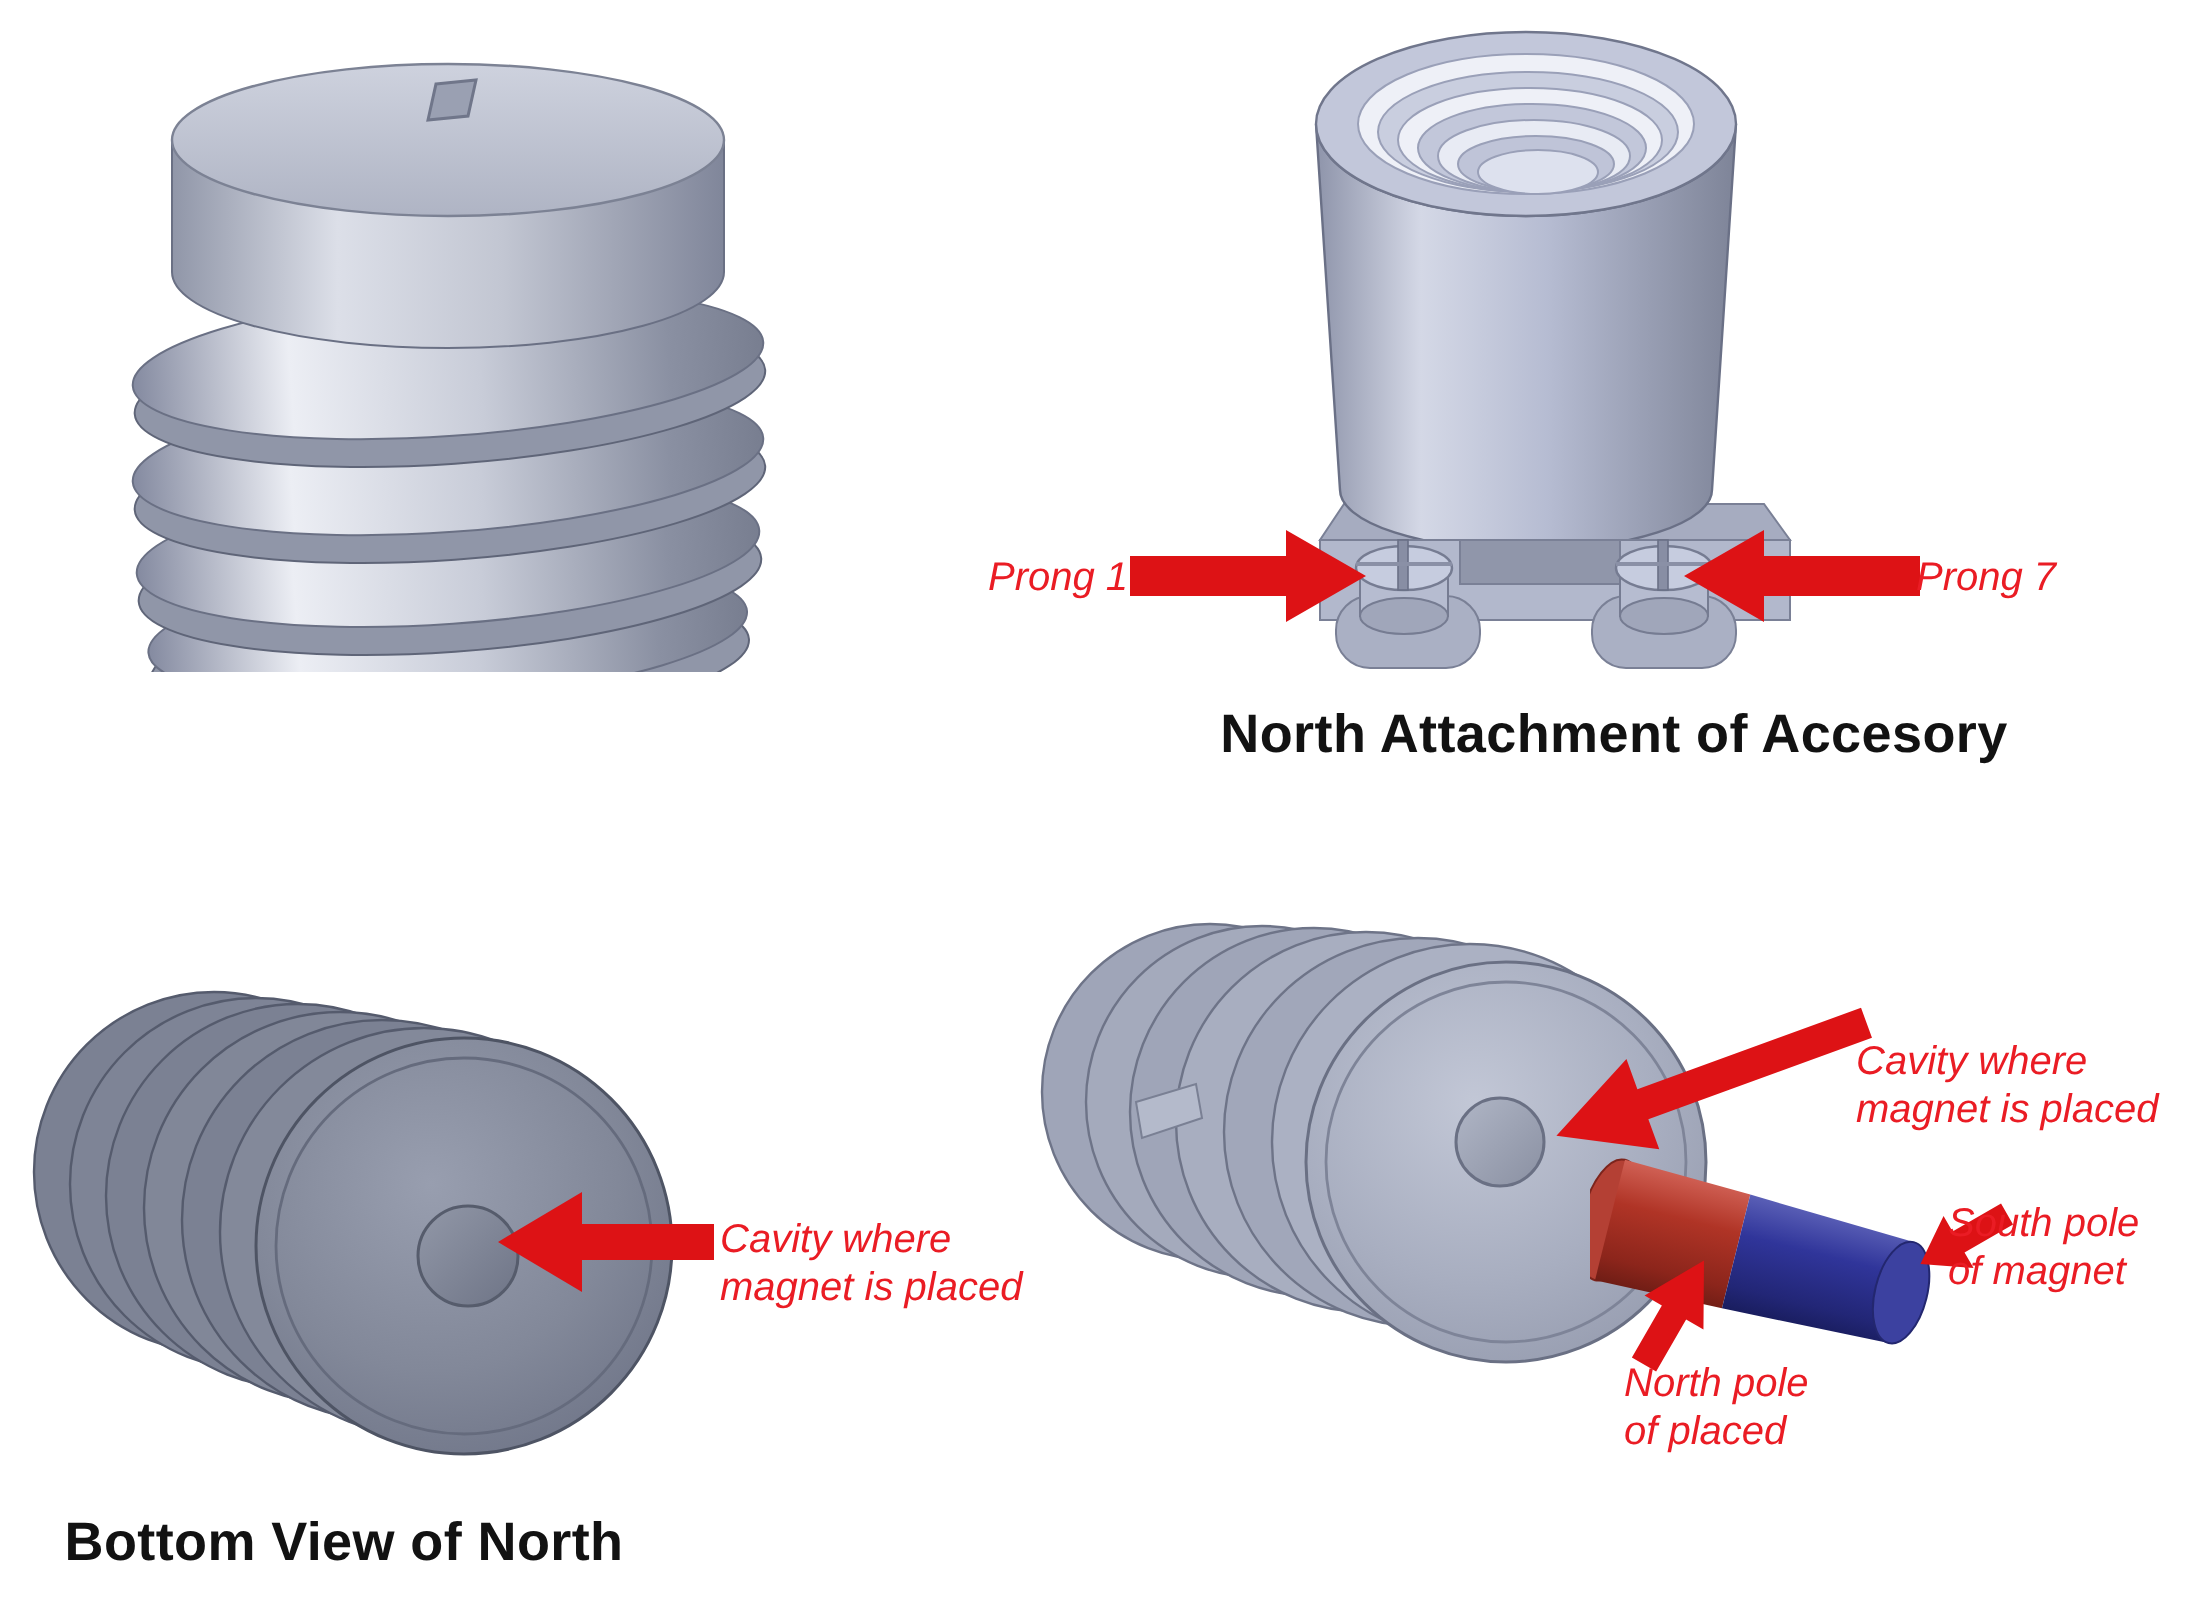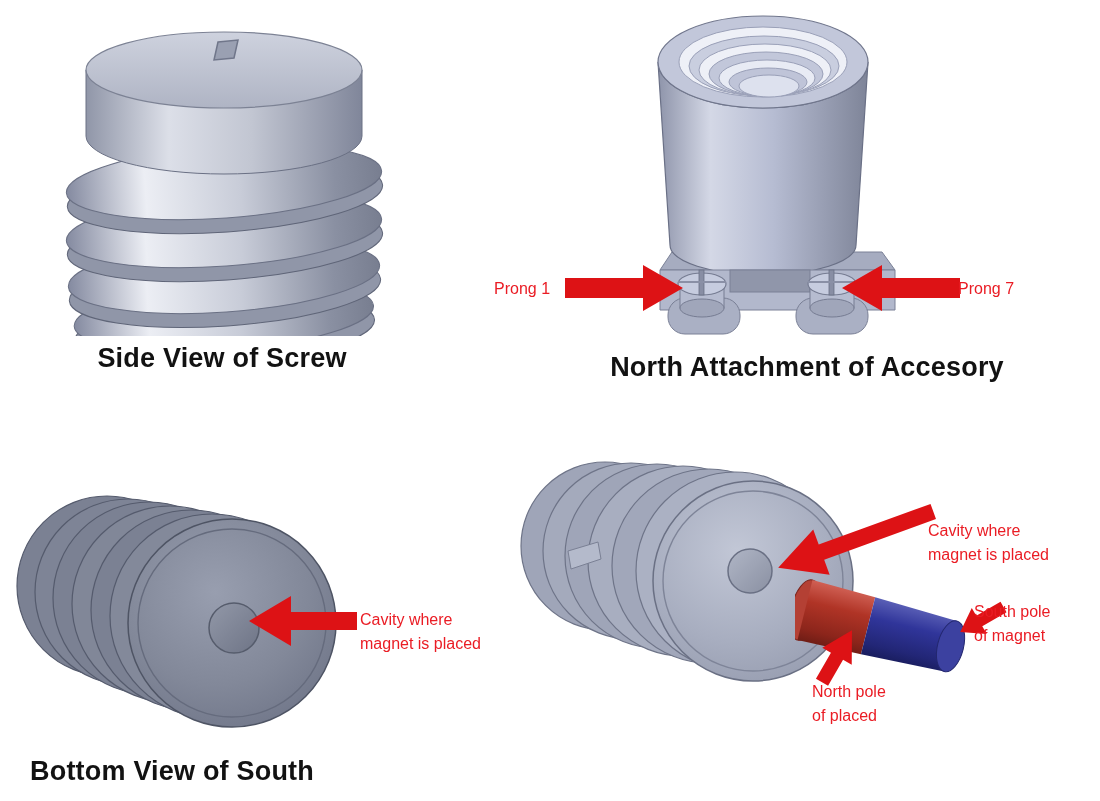--- a/index.html
+++ b/index.html
@@ -10,22 +10,23 @@
   }
   html,body{margin:0;padding:0;}
   body{font-family:"Liberation Sans",sans-serif;background:#e8e8e8;}
   #stage{position:relative;width:1100px;height:801px;background:var(--background);overflow:hidden;}
   .abs{position:absolute;}
   .caption{
     font-weight:bold;font-size:27px;color:var(--caption-color);
     white-space:nowrap;transform:translateX(-50%);letter-spacing:.2px;
   }
   .red-label{
-    font-size:16px;line-height:24px;color:var(--label-red);
+    font-size:20px;line-height:24px;color:var(--label-red);
     white-space:pre-line;
+    font-style:italic;
   }
   .arrow{fill:var(--arrow-red);}
   svg{display:block;}
 </style>
 </head>
 <body>
 
 <div id="stage">
 
   <svg class="abs" style="left:58px;top:14px" width="332" height="322" viewBox="0 0 332 322">
@@ -65,21 +66,20 @@
     </g>
     <g transform="rotate(-4 166 168)">
       <ellipse cx="166" cy="182" rx="158" ry="36" fill="#9096A8" stroke="#5F6578" stroke-width="1"></ellipse>
       <ellipse cx="166" cy="168" rx="158" ry="36" fill="url(#bandGrad)" stroke="#6A7084" stroke-width="1"></ellipse>
     </g>
 
     <path d="M28,56 L28,122 A138,38 0 0 0 304,122 L304,56 Z" fill="url(#capGrad)" stroke="#6A7084" stroke-width="1"></path>
     <ellipse cx="166" cy="56" rx="138" ry="38" fill="url(#capTop)" stroke="#7C8294" stroke-width="1.2"></ellipse>
     <polygon points="160,28 180,26 176,44 156,46" fill="#9AA0B2" stroke="#70768A" stroke-width="1.5"></polygon>
   </svg>
-  <div class="abs caption" style="left:222px;top:343px">Side View of Screw</div>
 
   <svg class="abs" style="left:612px;top:8px" width="310" height="330" viewBox="0 0 310 330">
     <defs>
       <linearGradient id="cupGrad" x1="0" y1="0" x2="1" y2="0">
         <stop offset="0" stop-color="#8E94AA"></stop>
           <stop offset="0.25" stop-color="#D4D8E6"></stop>
         <stop offset="0.55" stop-color="#B6BCD2"></stop>
           <stop offset="1" stop-color="#7E8498"></stop>
       </linearGradient>
     </defs>
@@ -152,21 +152,21 @@
 
     <circle cx="220" cy="190" r="104" fill="url(#faceDark)" stroke="#4E5464" stroke-width="1.5"></circle>
     <circle cx="220" cy="190" r="94" fill="none" stroke="#656B7D" stroke-width="1.4"></circle>
     <circle cx="222" cy="195" r="25" fill="url(#cavDark)" stroke="#565C6C" stroke-width="1.5"></circle>
   </svg>
   <svg class="abs" style="left:245px;top:594px" width="112" height="54" viewBox="0 0 112 54">
     <polygon class="arrow" points="112,18 46,18 46,2 4,27 46,52 46,36 112,36"></polygon>
   </svg>
   <div class="abs red-label" style="left:360px;top:608px">Cavity where
 magnet is placed</div>
-  <div class="abs caption" style="left:172px;top:756px">Bottom View of South</div>
+  <div class="abs caption" style="left:172px;top:756px">Bottom View of North</div>
 
   <svg class="abs" style="left:505px;top:423px" width="360" height="310" viewBox="0 0 360 310">
     <defs>
       <radialGradient id="faceLight" cx="0.42" cy="0.35" r="0.75">
         <stop offset="0" stop-color="#C2C7D6"></stop>
           <stop offset="0.6" stop-color="#A8AEC0"></stop>
         <stop offset="1" stop-color="#959BAE"></stop>
       </radialGradient>
       <linearGradient id="cavLight" x1="0" y1="0" x2="1" y2="1">
         <stop offset="0" stop-color="#B0B6C6"></stop>

